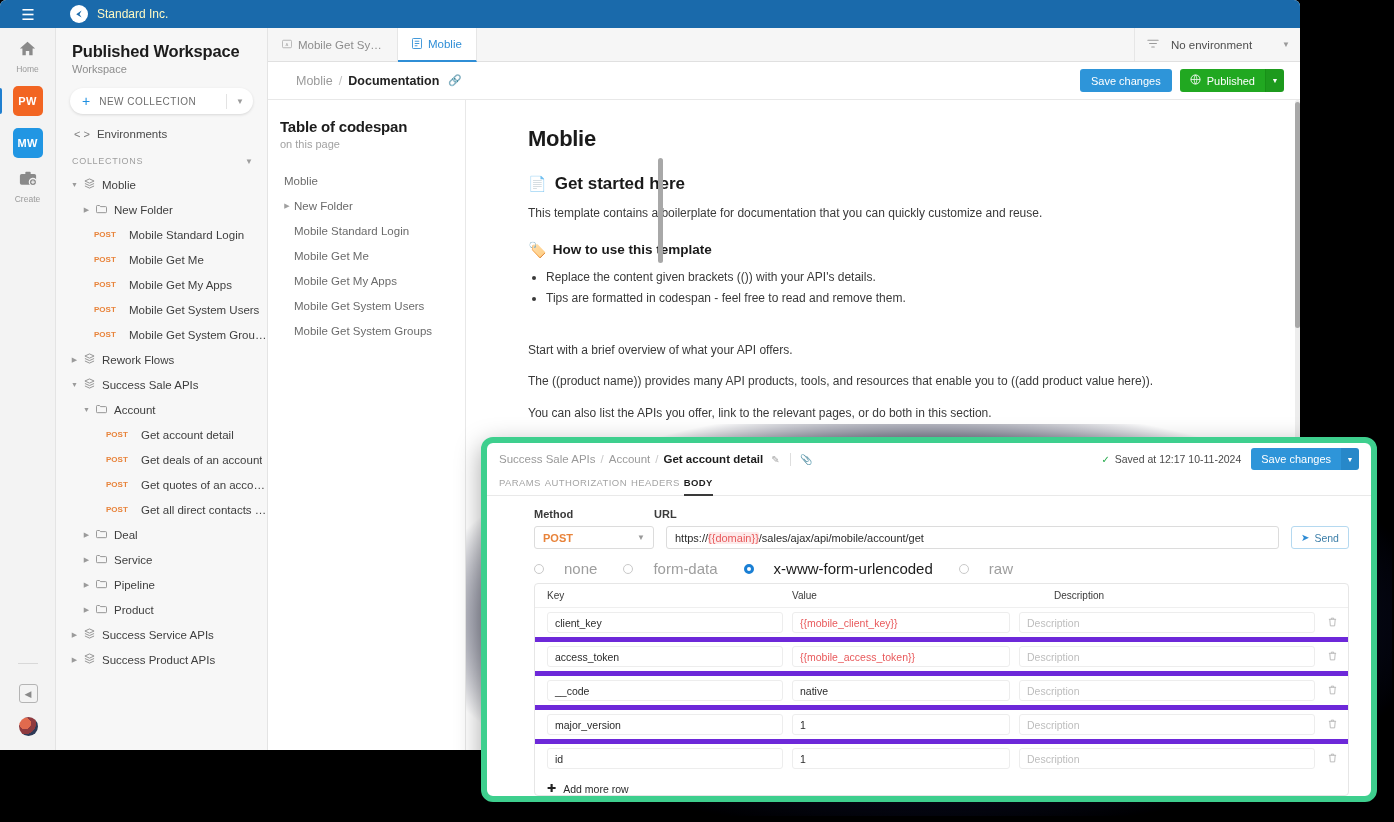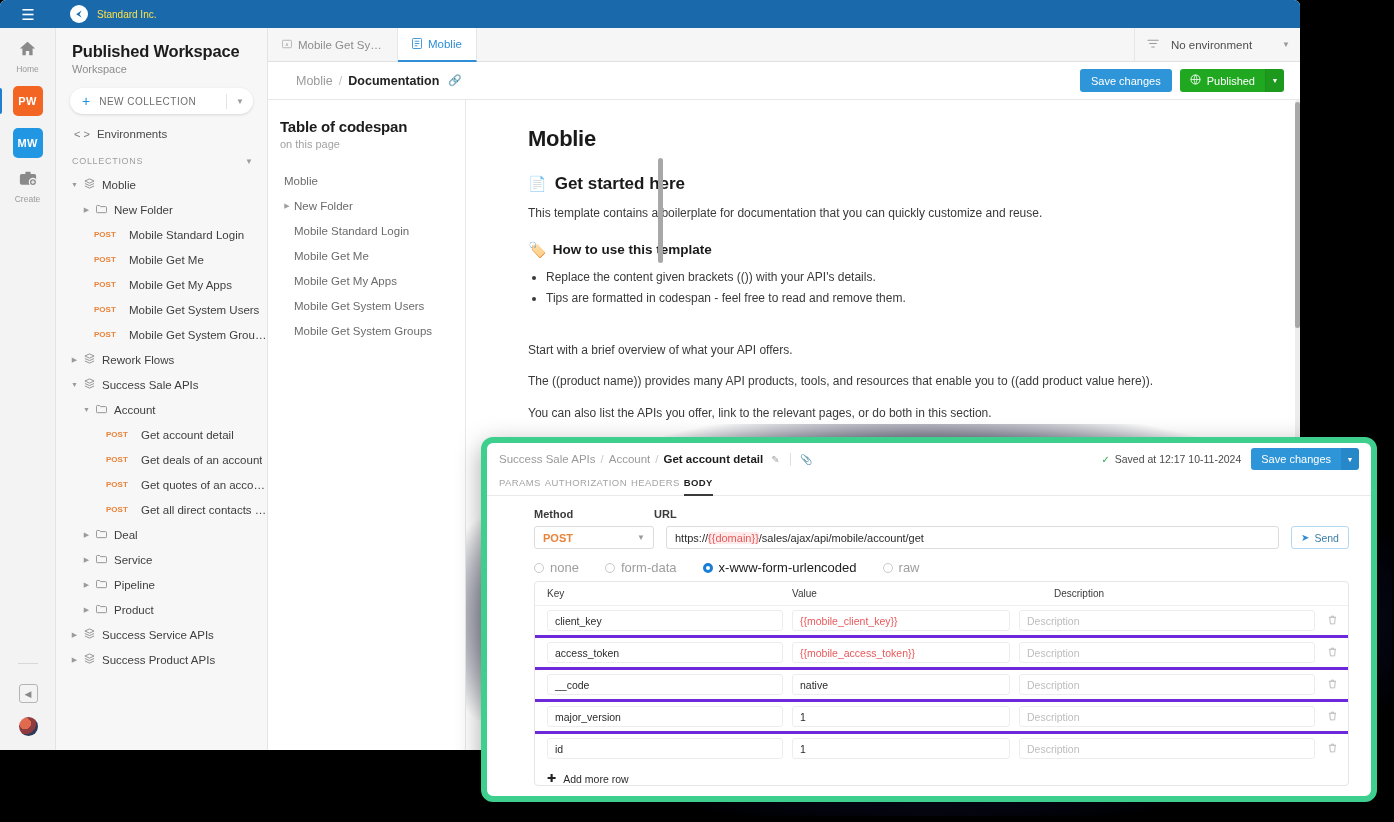--- a/index.html
+++ b/index.html
@@ -27,21 +27,21 @@
     width: 56px; display: flex; align-items: center; justify-content: center;
     cursor: pointer;
   }
   .topbar .hamburger span { font-size: 15px; line-height: 1; letter-spacing: 0; }
   .brand { display: flex; align-items: center; gap: 9px; padding-left: 14px; }
   .brand-logo {
     width: 18px; height: 18px; border-radius: 50%; background: #fff;
     display: flex; align-items: center; justify-content: center;
   }
   .brand-logo svg { display: block; }
-  .brand-name { font-size: 10px; color: #fde047; }
+  .brand-name { font-size: 12px; color: #fef9c3; }
 
   
   .body-row { display: flex; height: 722px; }
 
   
   .rail {
     width: 56px; background: #f3f3f3; border-right: 1px solid #e4e4e4;
     display: flex; flex-direction: column; align-items: center;
     padding-top: 12px; position: relative;
   }
@@ -233,28 +233,28 @@
   }
   .var { color: #e8595b; background: #fdeaea; border-radius: 2px; }
   .send-btn {
     width: 58px; height: 23px; border: 1px solid #b5d9f0; border-radius: 3px;
     display: flex; align-items: center; justify-content: center; gap: 5px;
     font-size: 10.5px; color: #3c7ea8; background: #fff; cursor: pointer;
   }
   .send-btn .ar { color: #2e8bd4; font-size: 10px; }
 
   .radios { display: flex; align-items: center; gap: 26px; margin: 11px 0 6px 0; }
-  .radio { display: flex; align-items: center; gap: 6px; font-size: 13px; color: #9e9e9e; cursor: pointer; }
+  .radio { display: flex; align-items: center; gap: 20px; font-size: 15px; color: #9e9e9e; cursor: pointer; }
   .radio .dot { width: 10px; height: 10px; border: 1px solid #c9c9c9; border-radius: 50%; }
   .radio.on { color: #1c1c1c; }
   .radio.on .dot { border: 3px solid #1a7fd4; }
 
   .kv-table { border: 1px solid #e6e6e6; border-radius: 4px; overflow: hidden; background: #fff; }
   .kv-head { display: flex; padding: 6px 8px 6px 12px; font-size: 10px; color: #3a3a3a; border-bottom: 1px solid #efefef; }
-  .kv-row { display: flex; align-items: center; padding: 4px 8px 4px 12px; gap: 9px; border-bottom: 3px solid #6d28d9; }
+  .kv-row { display: flex; align-items: center; padding: 4px 8px 4px 12px; gap: 9px; border-bottom: 5px solid #6d28d9; }
   .kv-row:last-of-type { border-bottom: none; }
   .cell-k { width: 236px; }
   .cell-v { width: 218px; }
   .cell-d { flex: 1; }
   .kv-head .cell-k { width: 245px; }
   .kv-head .cell-v { width: 262px; }
   .ip {
     height: 21px; border: 1px solid #ededed; border-radius: 3px; background: #fff;
     display: flex; align-items: center; padding: 0 7px; font-size: 10.5px; color: #2b2b2b;
     cursor: text;

